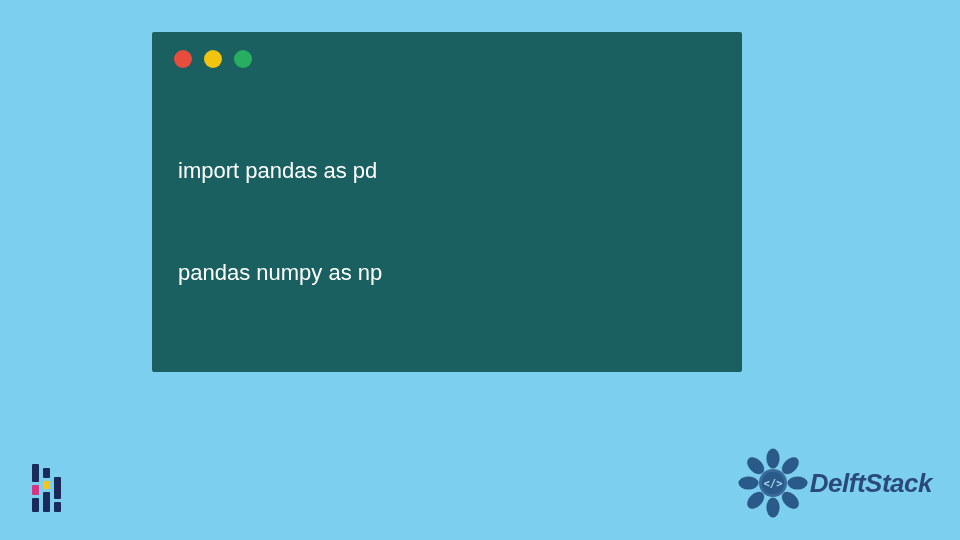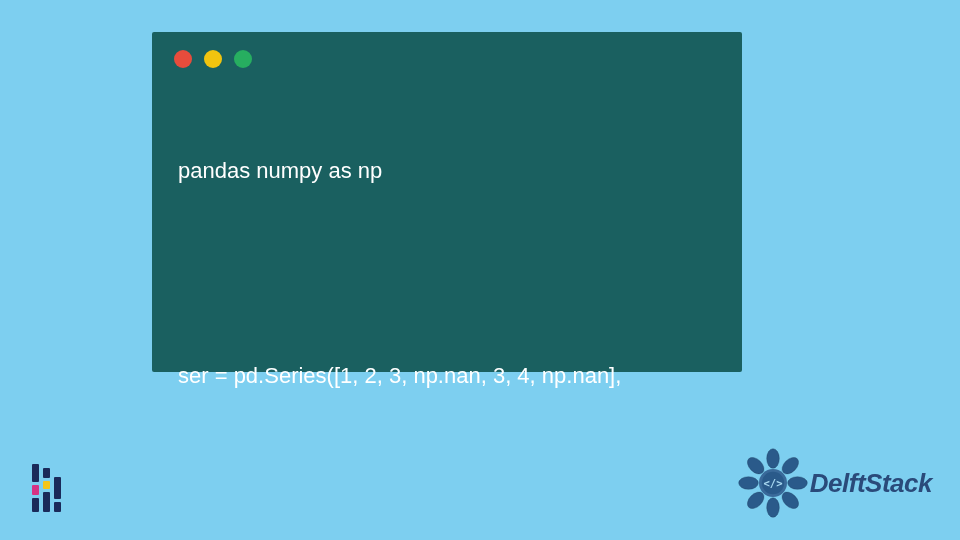--- a/index.html
+++ b/index.html
@@ -93,23 +93,23 @@
 </head>
 <body>
 
 <div class="code-window">
   <div class="window-controls">
     <div class="dot dot-red"></div>
     <div class="dot dot-yellow"></div>
     <div class="dot dot-green"></div>
   </div>
   <div class="code-content">
+    <span class="code-line">import pandas as pd</span>
     <span class="code-line">pandas numpy as np</span>
     <div class="blank-line"></div>
-    <span class="code-line">ser = pd.Series([1, 2, 3, np.nan, 3, 4, np.nan],</span>
     
     
     
   </div>
 </div>
 
 <div class="logo-left">
   <div class="bar-group">
     <div class="bar-seg" style="height:18px;background:#1a2a5a"></div>
     <div class="bar-seg" style="height:10px;background:#d63384"></div>

